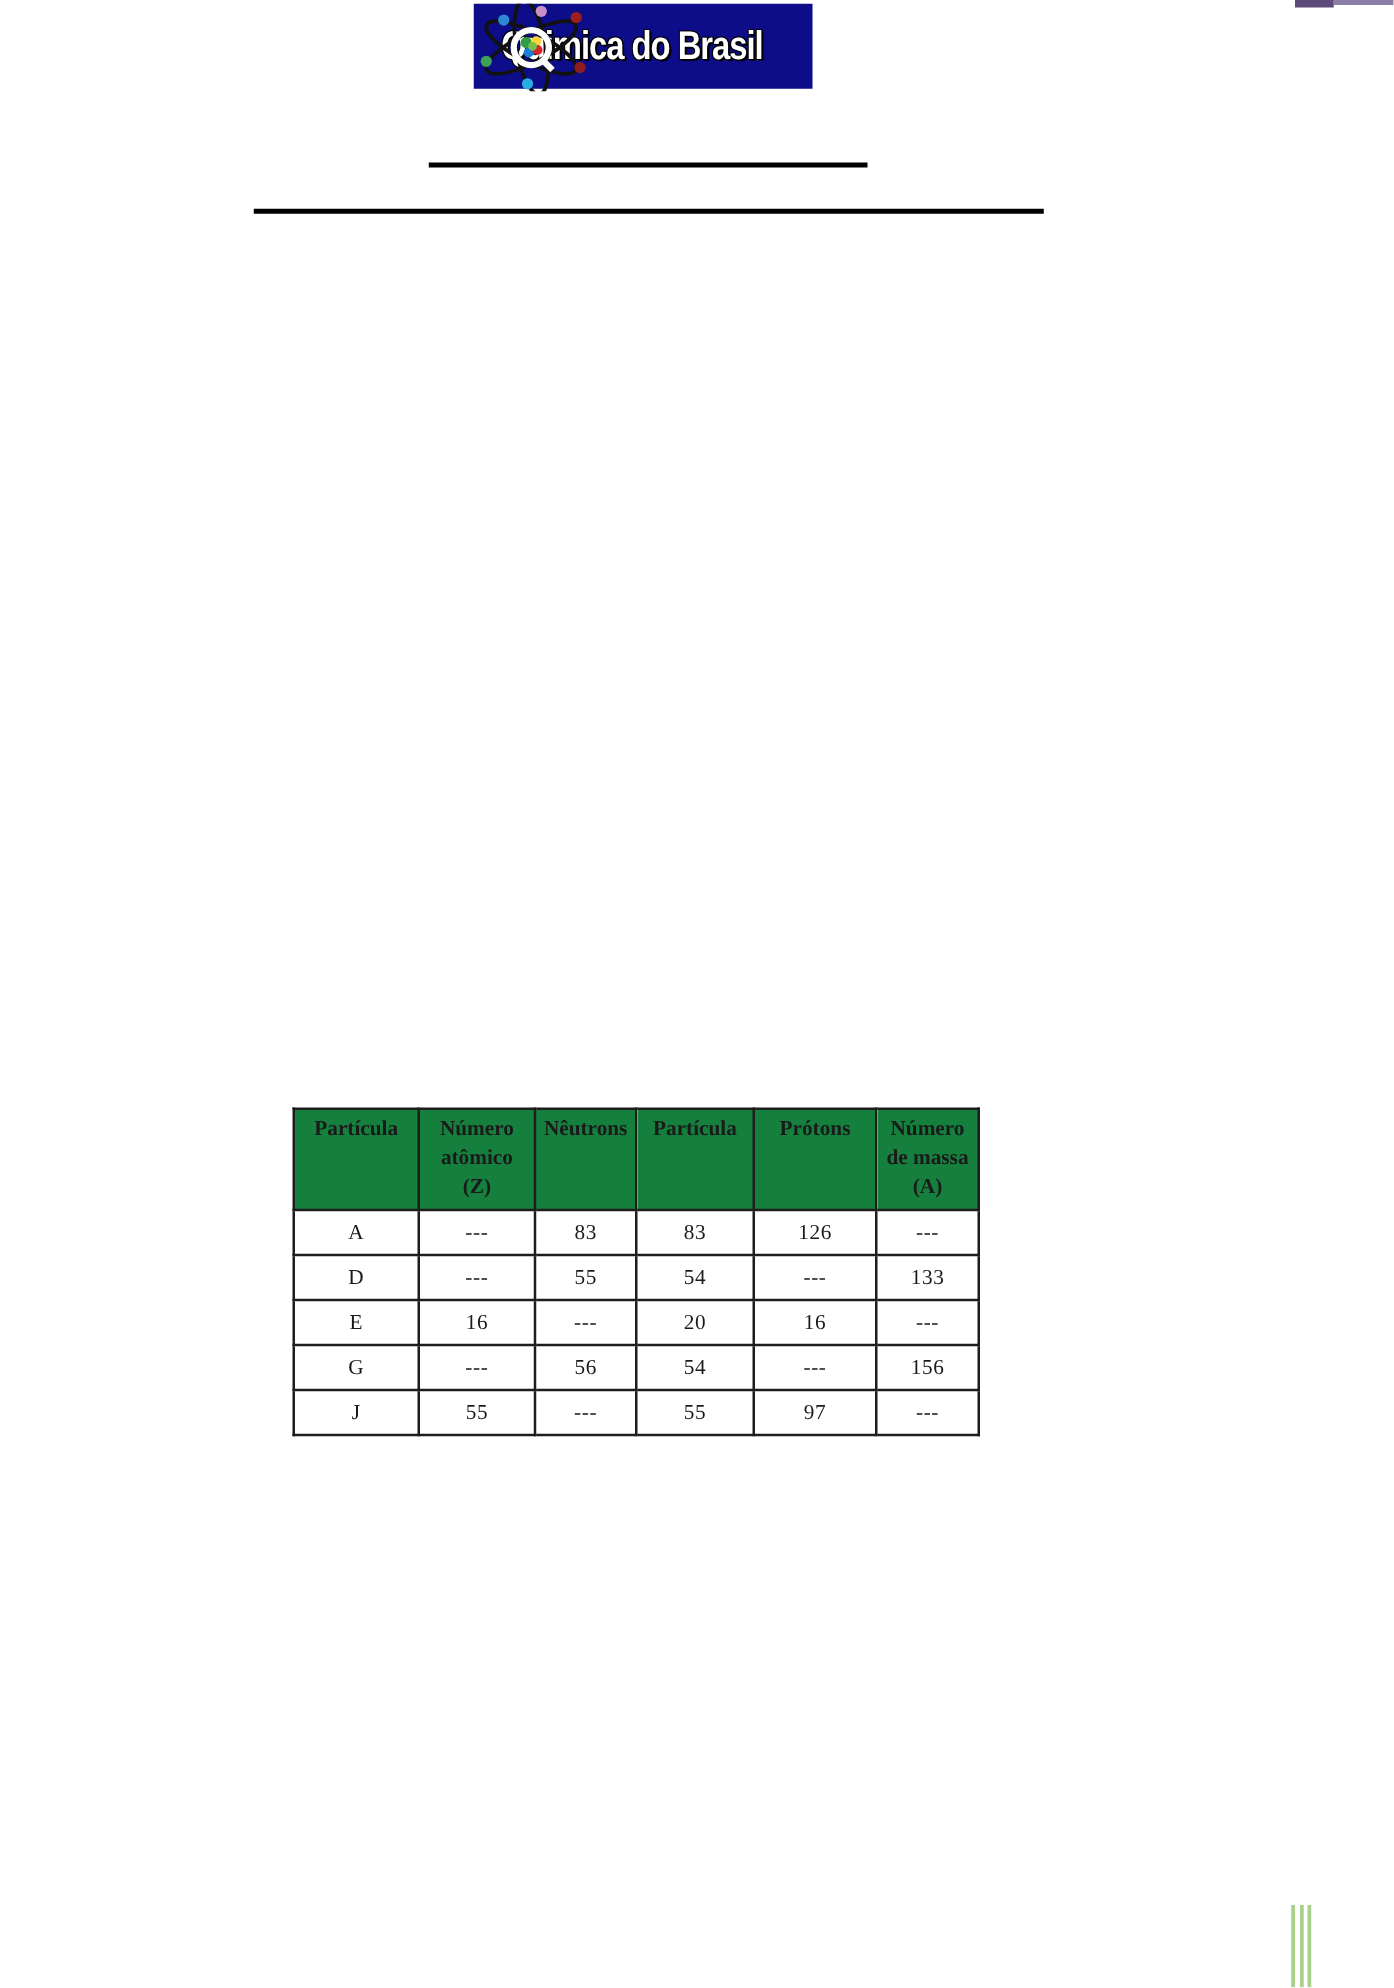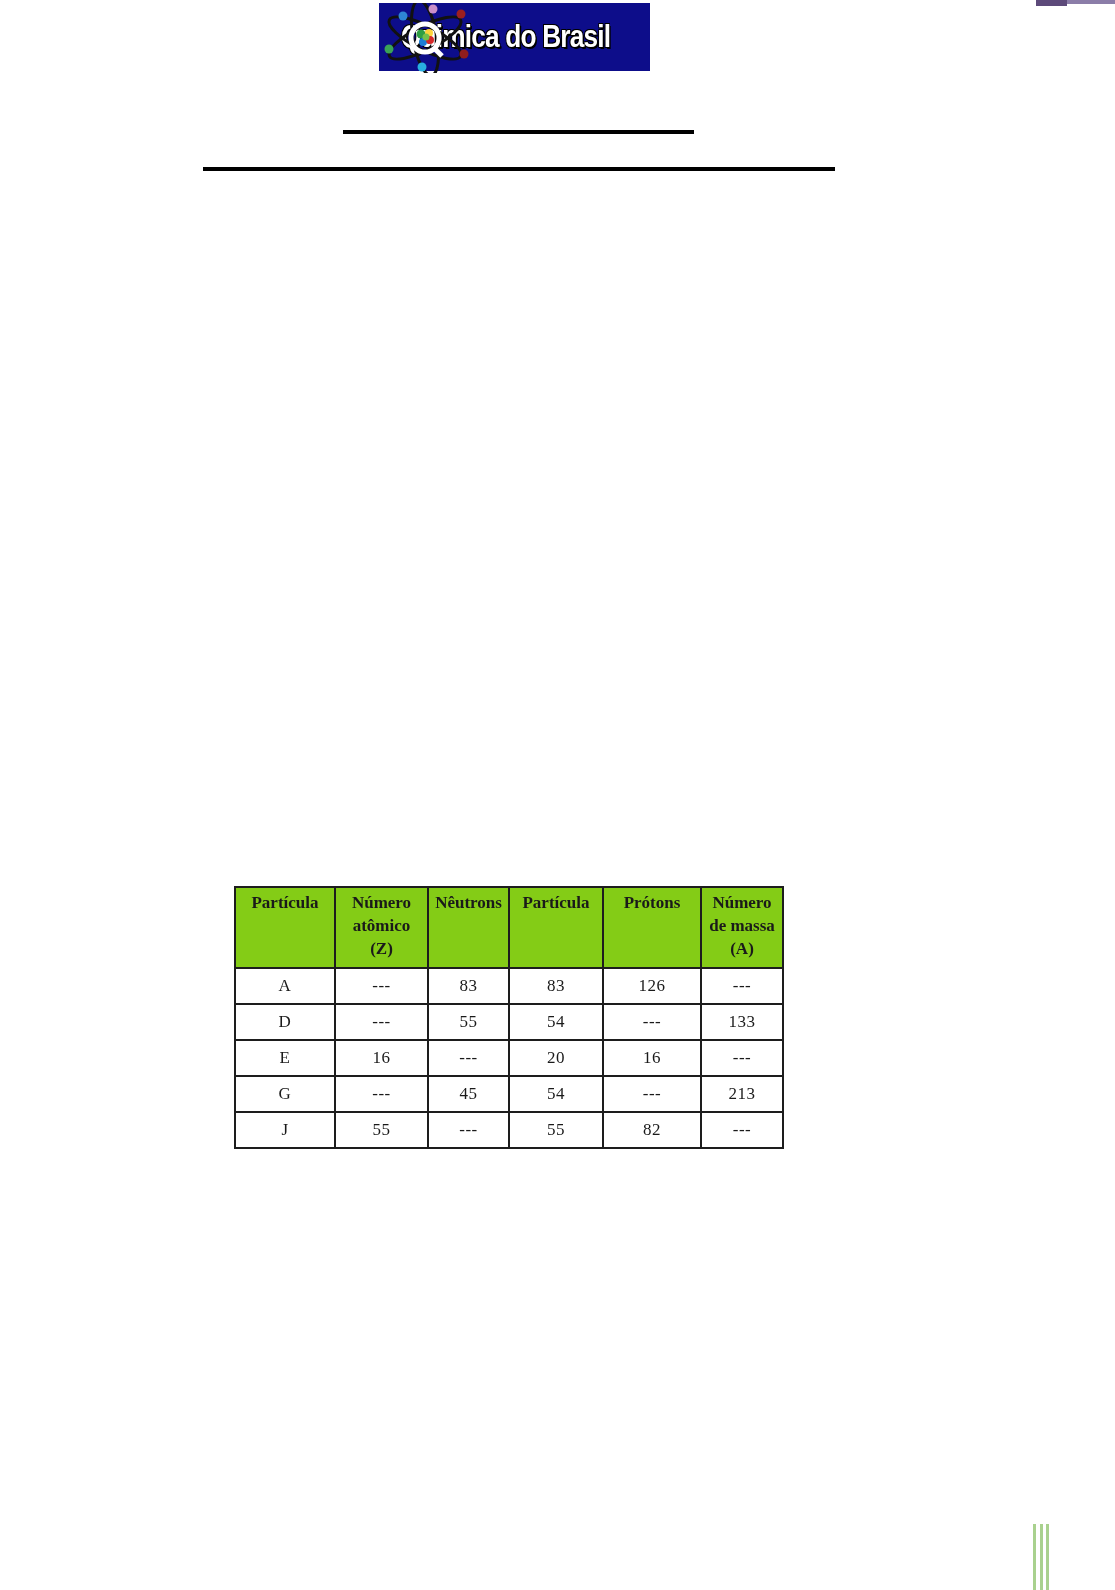--- a/index.html
+++ b/index.html
@@ -59,21 +59,21 @@
     width: 548px;
     font-family: "Liberation Serif", serif;
     color: #1a1a1a;
   }
   table.particles th, table.particles td {
     border: 2px solid #1d1d1d;
     text-align: center;
     overflow: hidden;
   }
   table.particles th {
-    background: #84cc16;
+    background: #15803d;
     font-weight: bold;
     font-size: 17px;
     line-height: 1.35;
     vertical-align: top;
     padding: 4px 1px 0 1px;
     height: 75px;
     white-space: pre-line;
   }
   table.particles td {
     font-size: 17px;
@@ -171,31 +171,31 @@
           <td>E</td>
           <td>16</td>
           <td>---</td>
           <td>20</td>
           <td>16</td>
           <td>---</td>
         </tr>
         <tr>
           <td>G</td>
           <td>---</td>
-          <td>45</td>
+          <td>56</td>
           <td>54</td>
           <td>---</td>
-          <td>213</td>
+          <td>156</td>
         </tr>
         <tr>
           <td>J</td>
           <td>55</td>
           <td>---</td>
           <td>55</td>
-          <td>82</td>
+          <td>97</td>
           <td>---</td>
         </tr>
       </tbody>
     </table>
   </div>
 
   <div class="stripe s1"></div>
   <div class="stripe s2"></div>
   <div class="stripe s3"></div>
 

